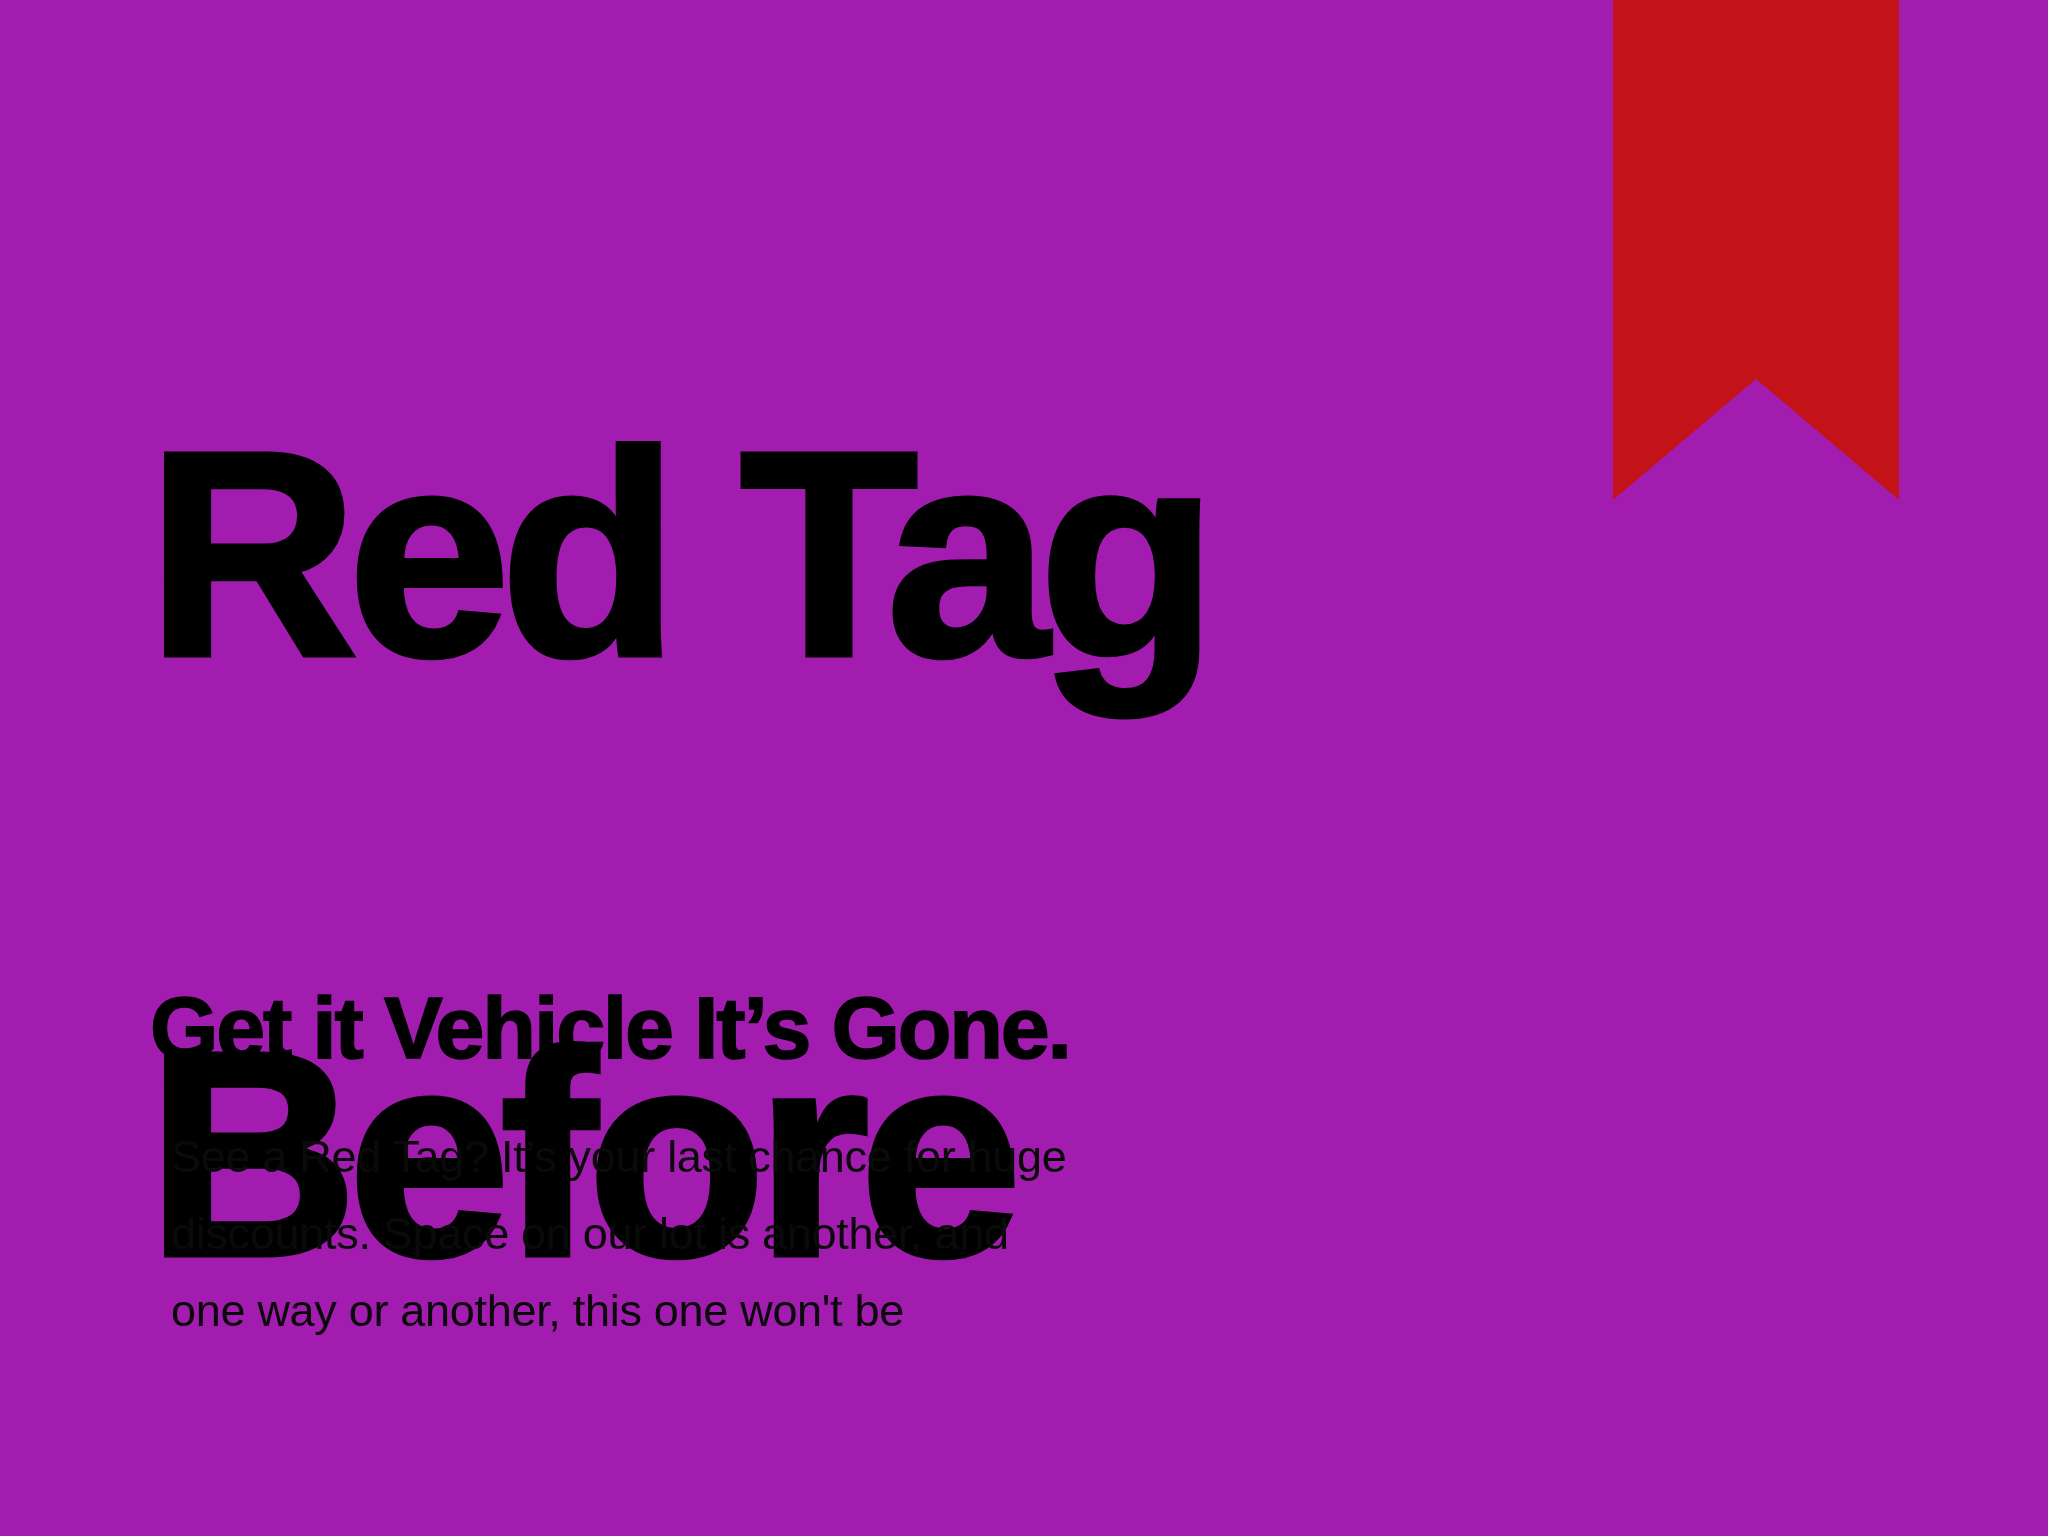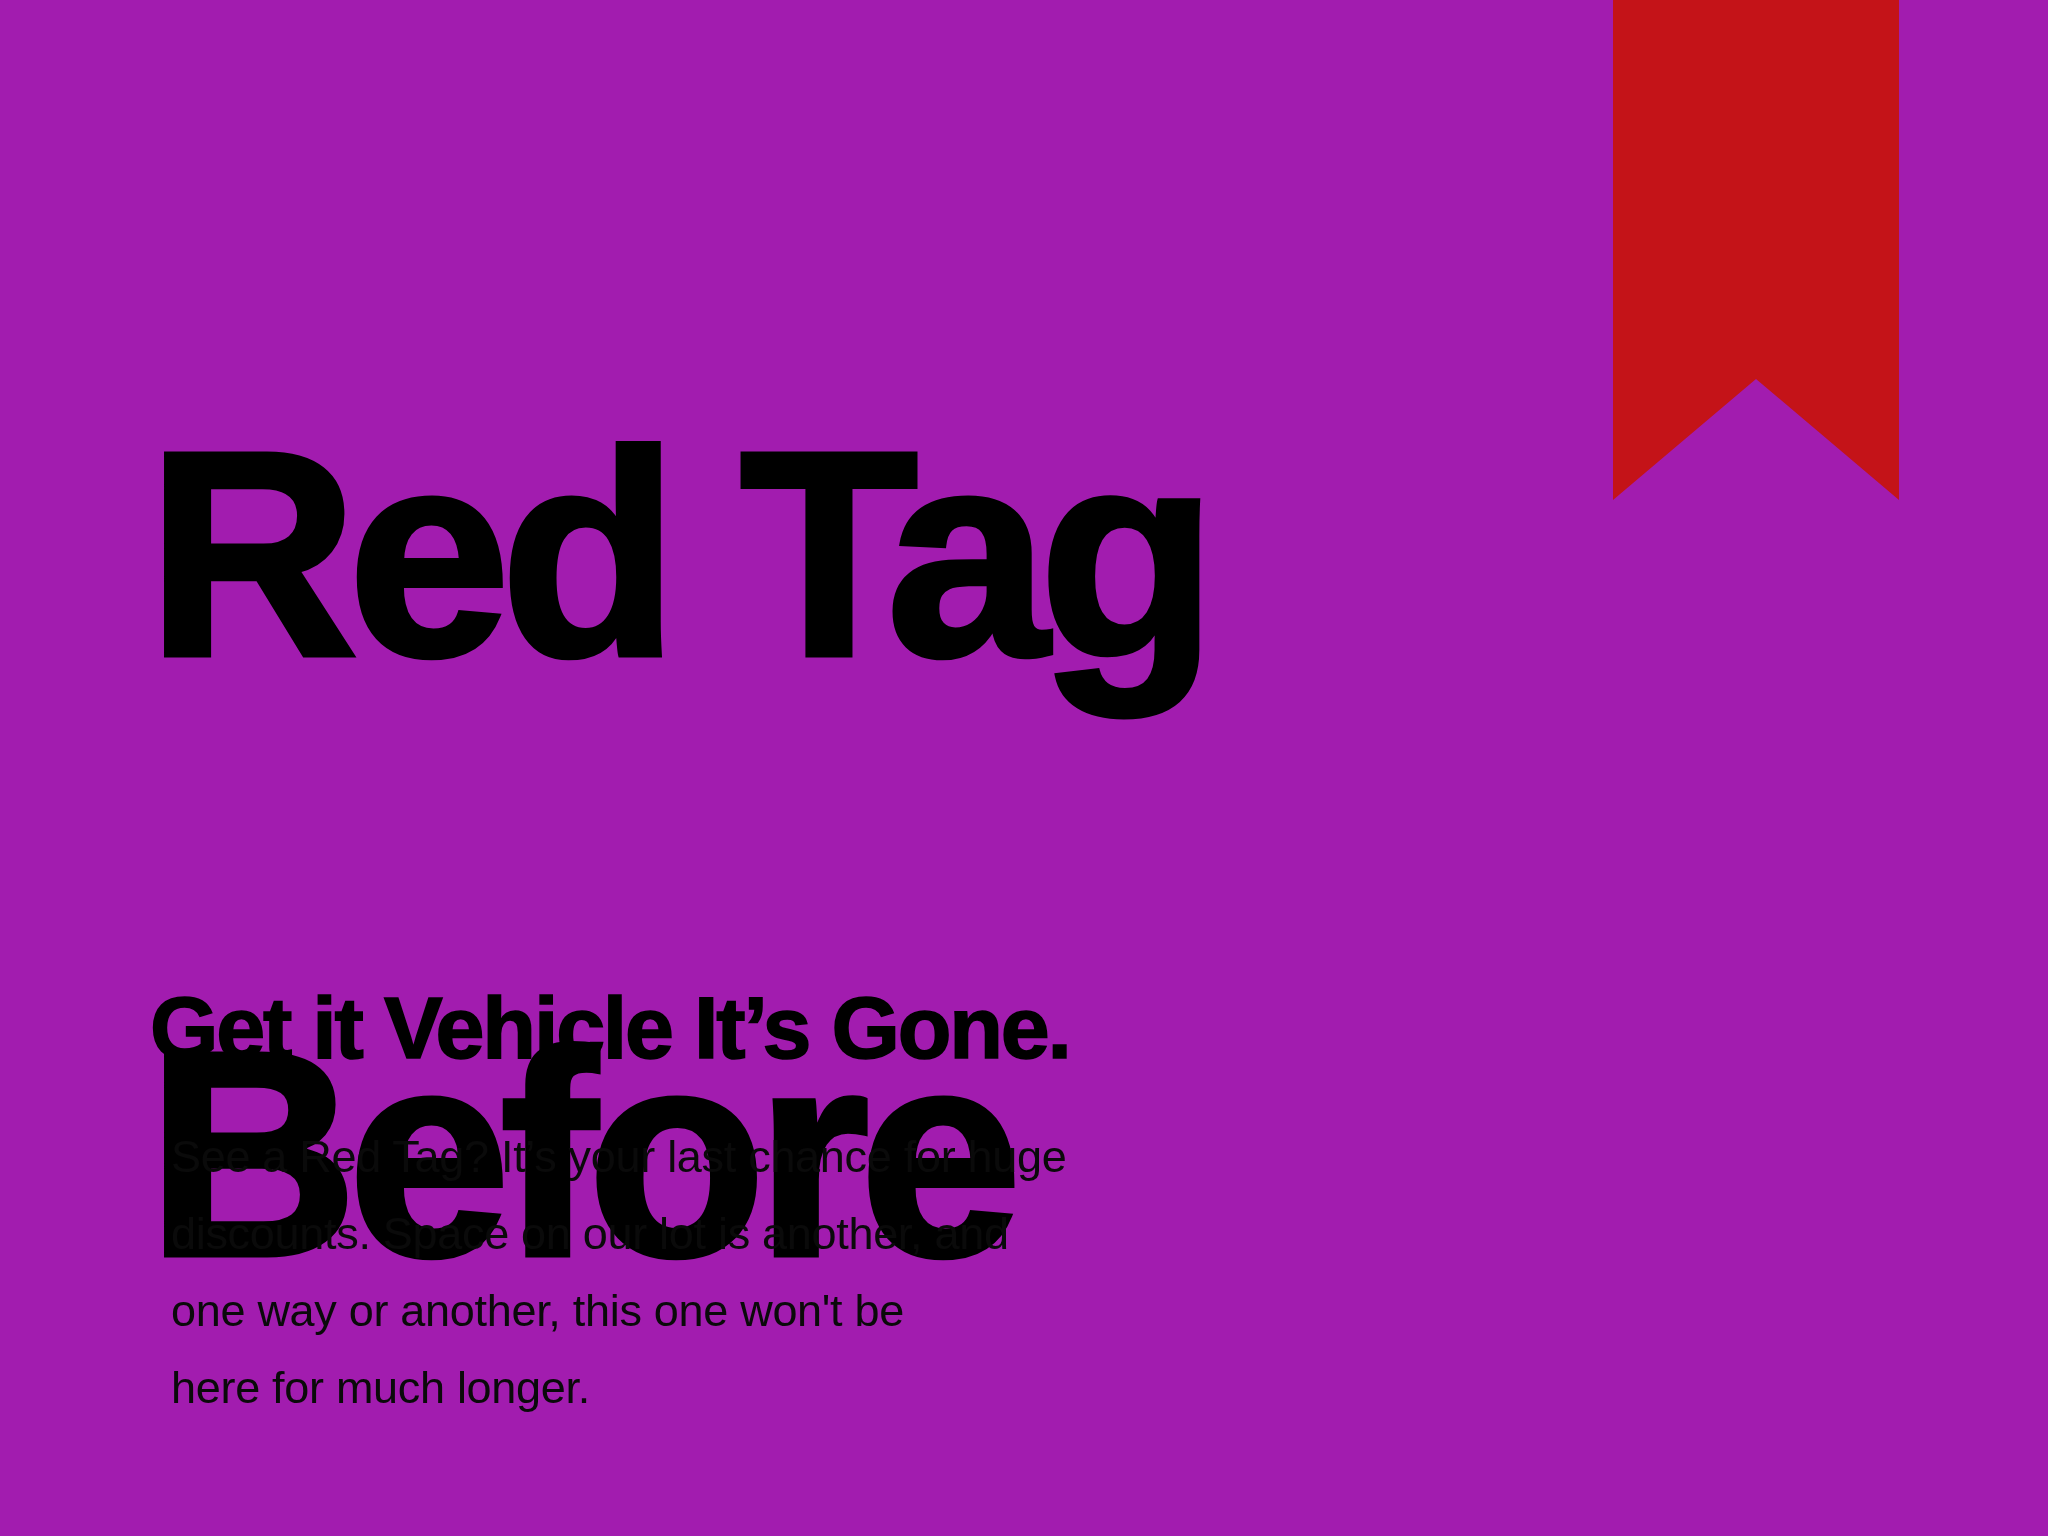--- a/index.html
+++ b/index.html
@@ -105,16 +105,15 @@
     <span class="hl-line">Red Tag</span>
     <span class="hl-line">Before</span>
   </h1>
 
   <h2 class="subhead">Get it Vehicle It’s Gone.</h2>
 
   <p class="body-copy">
     <span class="body-line">See a Red Tag? It’s your last chance for huge</span>
     <span class="body-line">discounts. Space on our lot is another, and</span>
     <span class="body-line">one way or another, this one won't be</span>
-    <span class="body-line">here for much longer.</span>
   </p>
 
 </div>
 
 </body></html>

